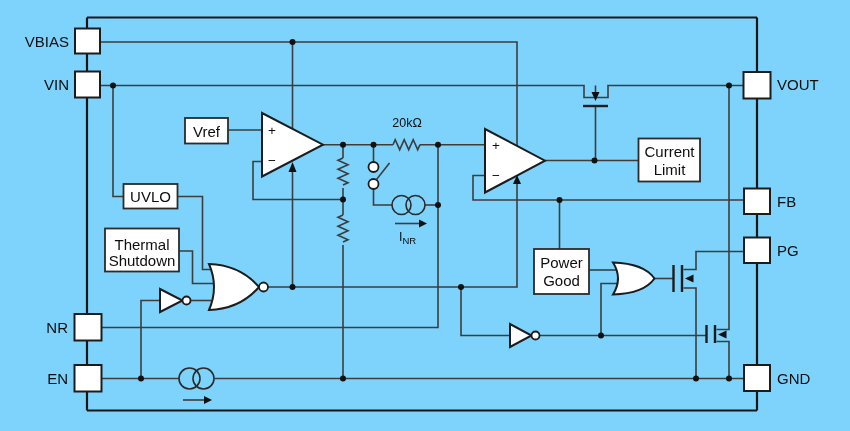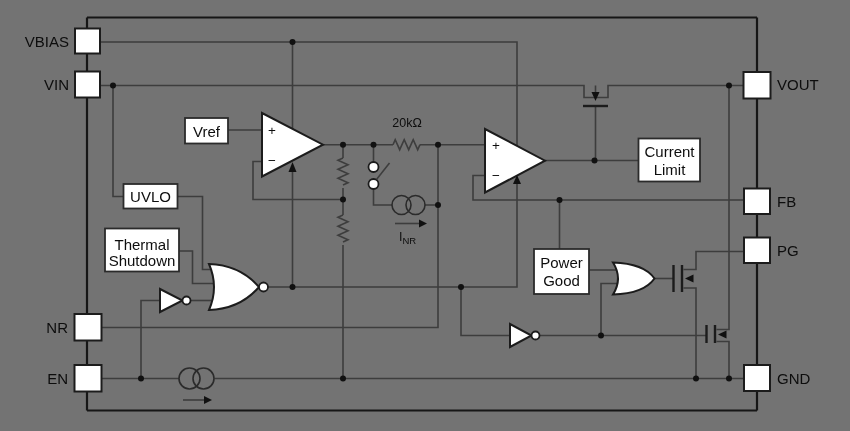--- a/index.html
+++ b/index.html
@@ -1,16 +1,16 @@
 <!DOCTYPE html>
 <html><head>
 <meta charset="utf-8">
 <style>
   html,body{margin:0;padding:0;background:#fff;}
-  .stage{position:relative;width:850px;height:431px;background:#737373;overflow:hidden;
+  .stage{position:relative;width:850px;height:431px;background:#7dd3fc;overflow:hidden;
          font-family:"Liberation Sans",sans-serif;}
   svg{display:block}
   .wire{fill:none;stroke:#3d3d3d;stroke-width:1.6;}
   .thick{fill:none;stroke:#161616;stroke-width:2.2;}
   .shape{fill:#ffffff;stroke:#1c1c1c;stroke-width:2;}
   .boxr{fill:#ffffff;stroke:#2b2b2b;stroke-width:1.8;}
   .bar{fill:none;stroke:#1c1c1c;stroke-width:2.4;}
   .dot{fill:#111;stroke:none;}
   .head{fill:#111;stroke:none;}
   .ring{fill:none;stroke:#2b2b2b;stroke-width:1.6;}

